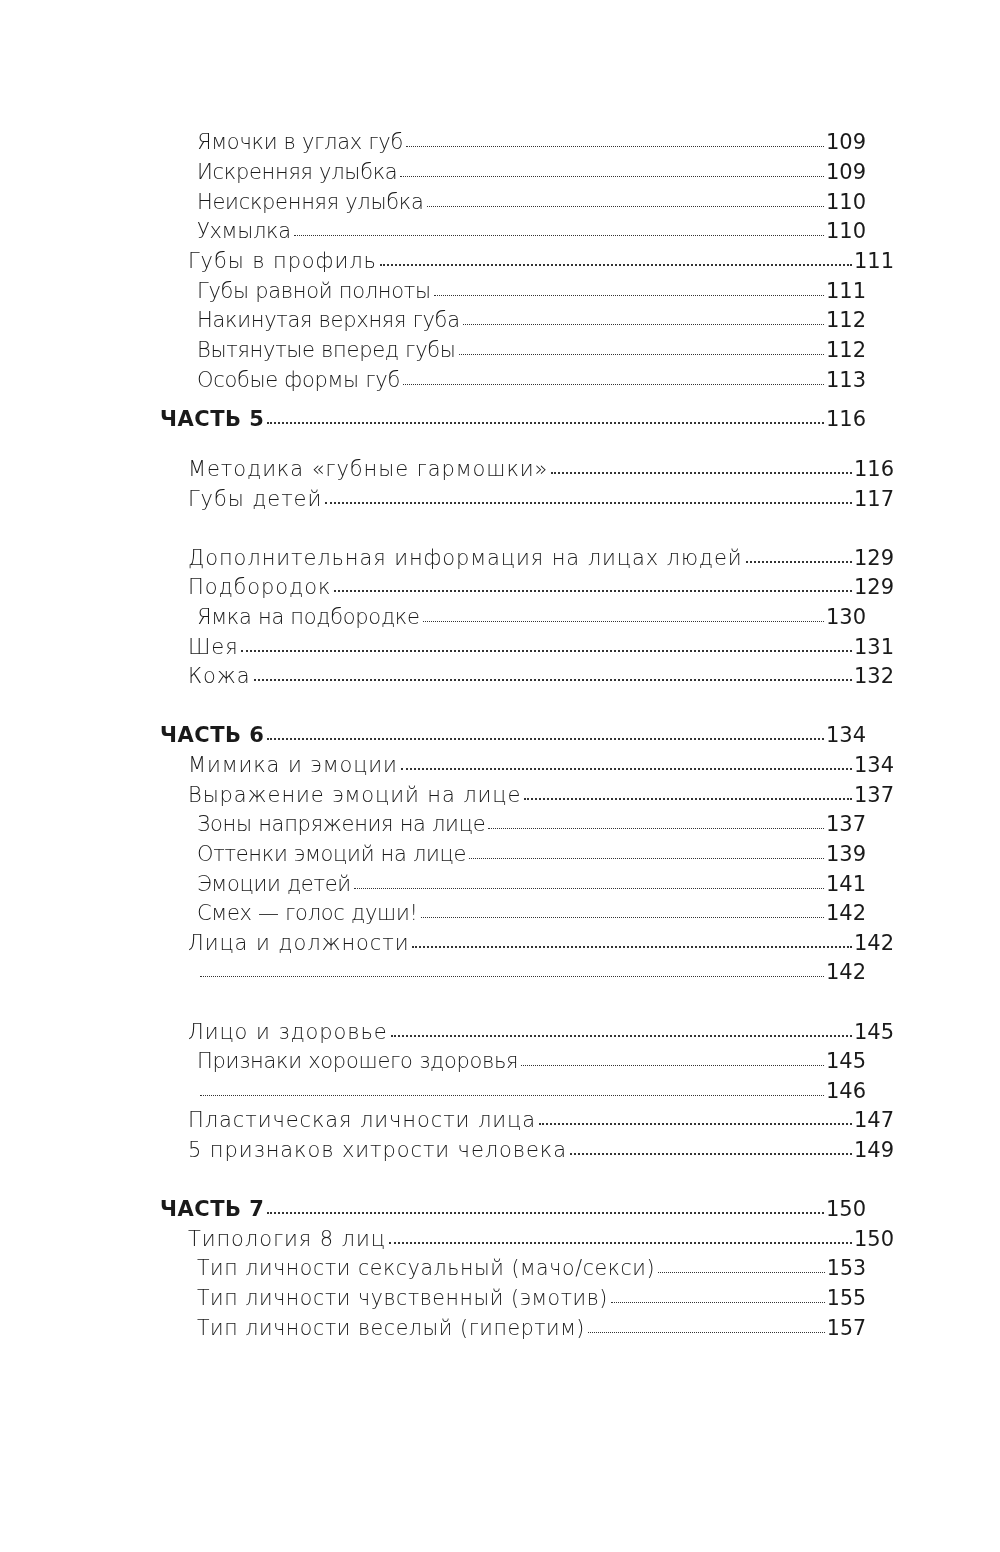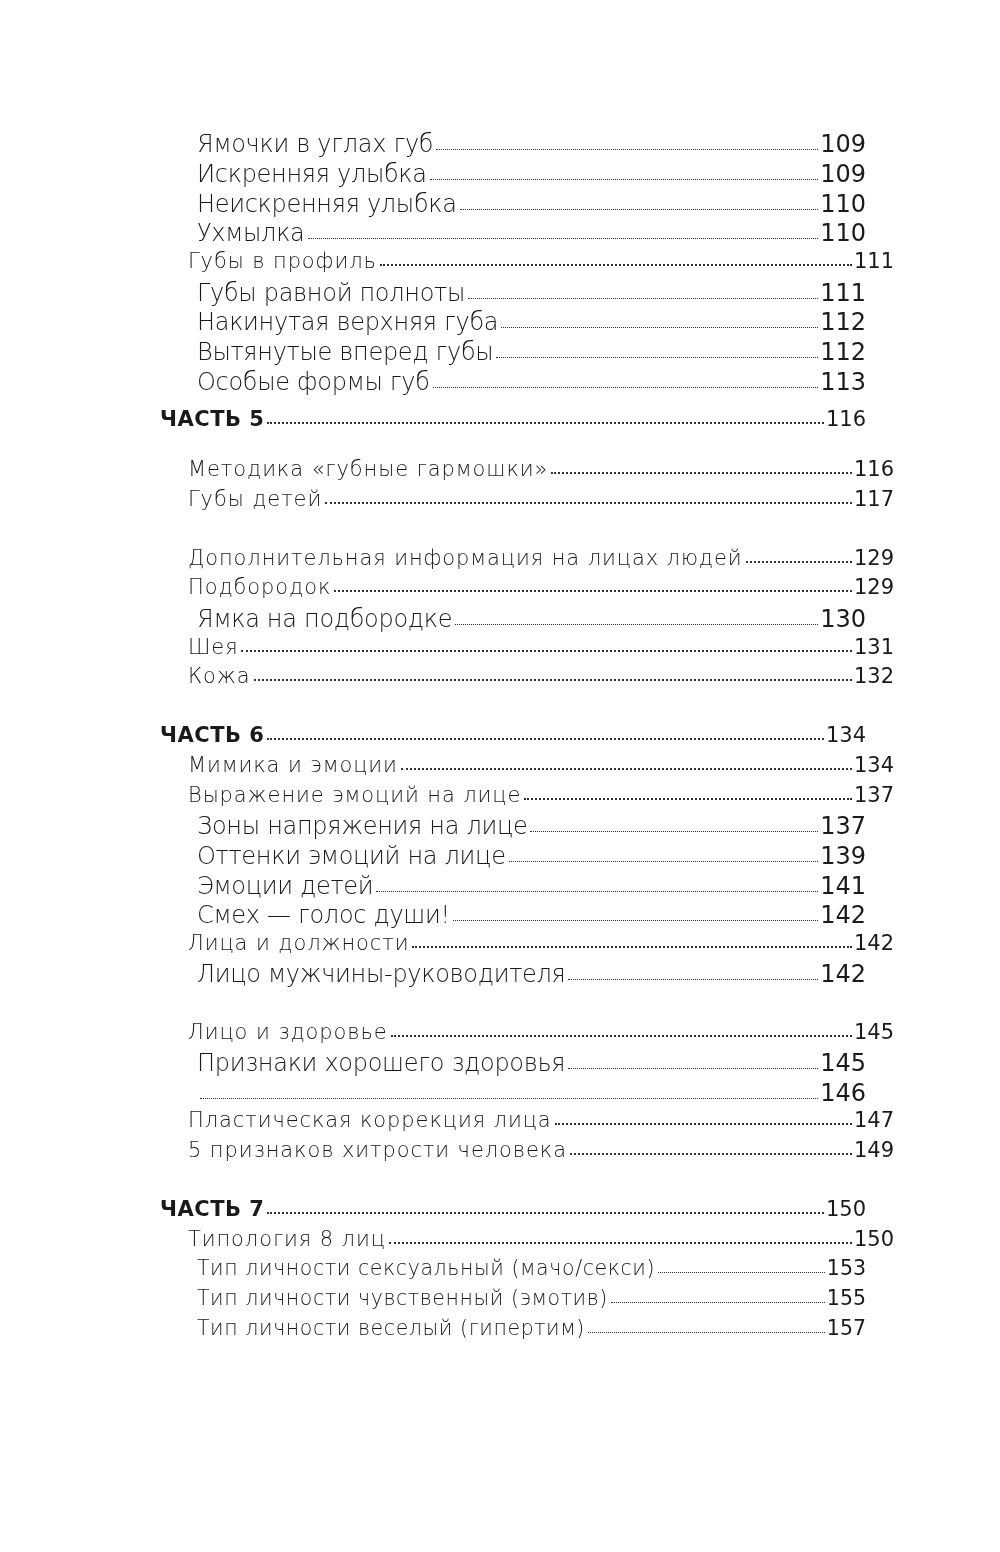--- a/index.html
+++ b/index.html
@@ -11,21 +11,21 @@
       width: 706px;
       height: 30px;
       display: flex;
       align-items: baseline;
       font-family: "DejaVu Sans", sans-serif;
       color: #1a1a1a;
       white-space: nowrap;
       font-weight: 300;
     }
     .row.lvl1 { font-size: 21px; letter-spacing: 0.9px; margin-left: 28px; }
-    .row.lvl2 { left: 197px; width: 669px; font-size: 24px; letter-spacing: -0.3px; }
+    .row.lvl2 { left: 197px; width: 669px; font-size: 21px; letter-spacing: -0.3px; }
     .row.part { font-size: 21px; font-weight: bold; letter-spacing: 0.5px; }
     .row .title { flex: 0 0 auto; }
     .row .leader {
       flex: 1 1 auto;
       margin: 0 2px 0 3px;
       border-bottom: 2px dotted #333;
       height: 0;
       align-self: baseline;
       transform: translateY(-2px);
     }
@@ -159,40 +159,39 @@
       <span class="title">Смех — голос души!</span>
       <span class="leader"></span>
       <span class="page">142</span>
     </div>
   <div class="row lvl1" style="top:931px">
       <span class="title">Лица и должности</span>
       <span class="leader"></span>
       <span class="page">142</span>
     </div>
   <div class="row lvl2" style="top:960px">
-      <span class="title">Лицо мужчины-руководителя</span>
       <span class="leader"></span>
       <span class="page">142</span>
     </div>
   <div class="row lvl1" style="top:1020px">
       <span class="title">Лицо и здоровье</span>
       <span class="leader"></span>
       <span class="page">145</span>
     </div>
   <div class="row lvl2" style="top:1049px">
       <span class="title">Признаки хорошего здоровья</span>
       <span class="leader"></span>
       <span class="page">145</span>
     </div>
   <div class="row lvl2" style="top:1079px">
       <span class="leader"></span>
       <span class="page">146</span>
     </div>
   <div class="row lvl1" style="top:1108px">
-      <span class="title">Пластическая коррекция лица</span>
+      <span class="title">Пластическая личности лица</span>
       <span class="leader"></span>
       <span class="page">147</span>
     </div>
   <div class="row lvl1" style="top:1138px">
       <span class="title">5 признаков хитрости человека</span>
       <span class="leader"></span>
       <span class="page">149</span>
     </div>
 
   <div class="row part" style="top:1197px">

